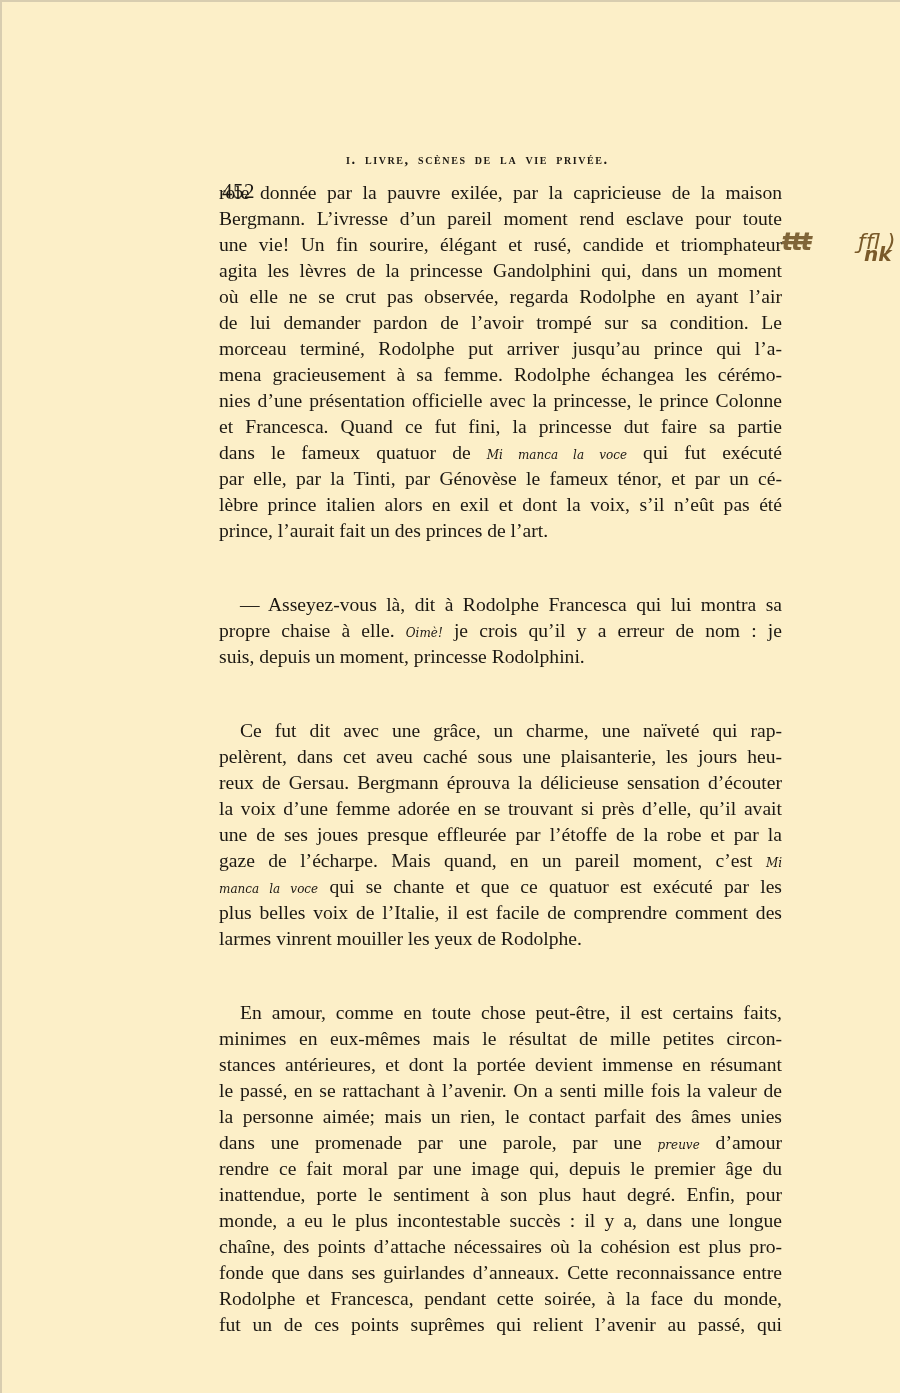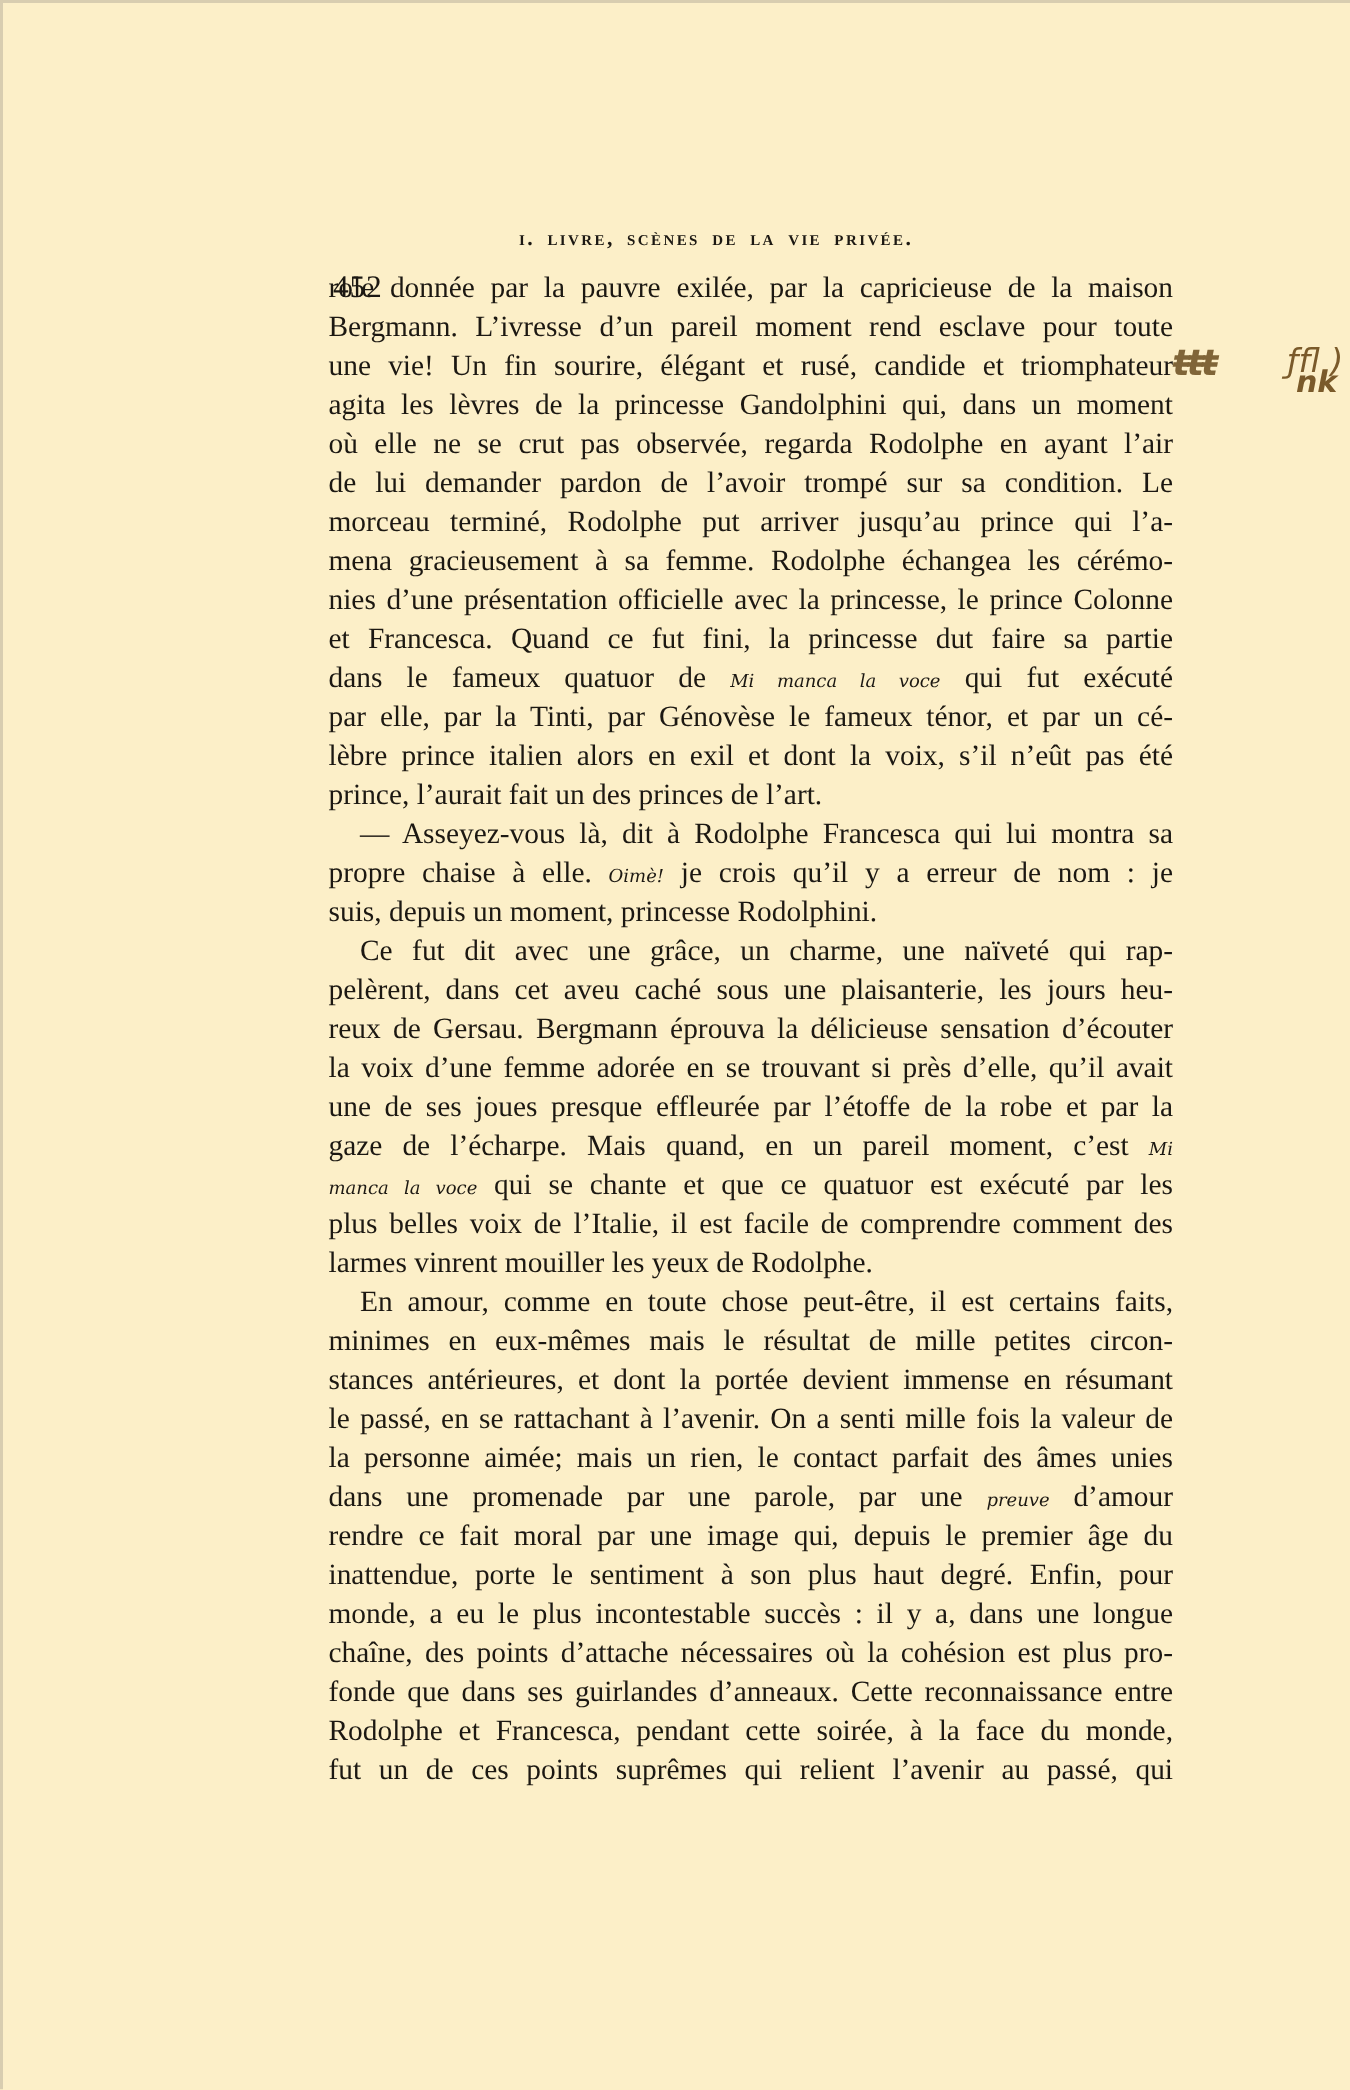--- a/index.html
+++ b/index.html
@@ -30,21 +30,21 @@
   }
   .body-text {
     position: absolute; left: 219px; top: 180px; width: 563px;
     font-family: "Liberation Serif", serif; font-size: 19.6px; line-height: 26px;
     color: #1c1812;
   }
   .line {
     display: block; height: 26px; white-space: nowrap;
     text-align: justify; text-align-last: justify;
   }
-  .line.indent { padding-left: 21px; }
+  .line.indent { padding-left: 21px; margin-top: 48px; }
   .line.last { text-align-last: left; }
   .it { font-style: italic; font-family: "DejaVu Serif", serif; font-size: 12px; }
   .annot {
     position: absolute; font-family: "DejaVu Sans", sans-serif; color: #7a5a2a;
     font-style: italic;
     margin-left: 44px;
   }
   .annot-1 { left: 738px; top: 228px; font-size: 24px; font-weight: bold; letter-spacing: -2px; color: #6b4e1f; opacity: 0.85; }
   .annot-2 { left: 814px; top: 229px; font-size: 22px; }
   .annot-3 { left: 820px; top: 242px; font-size: 20px; font-weight: bold; }

